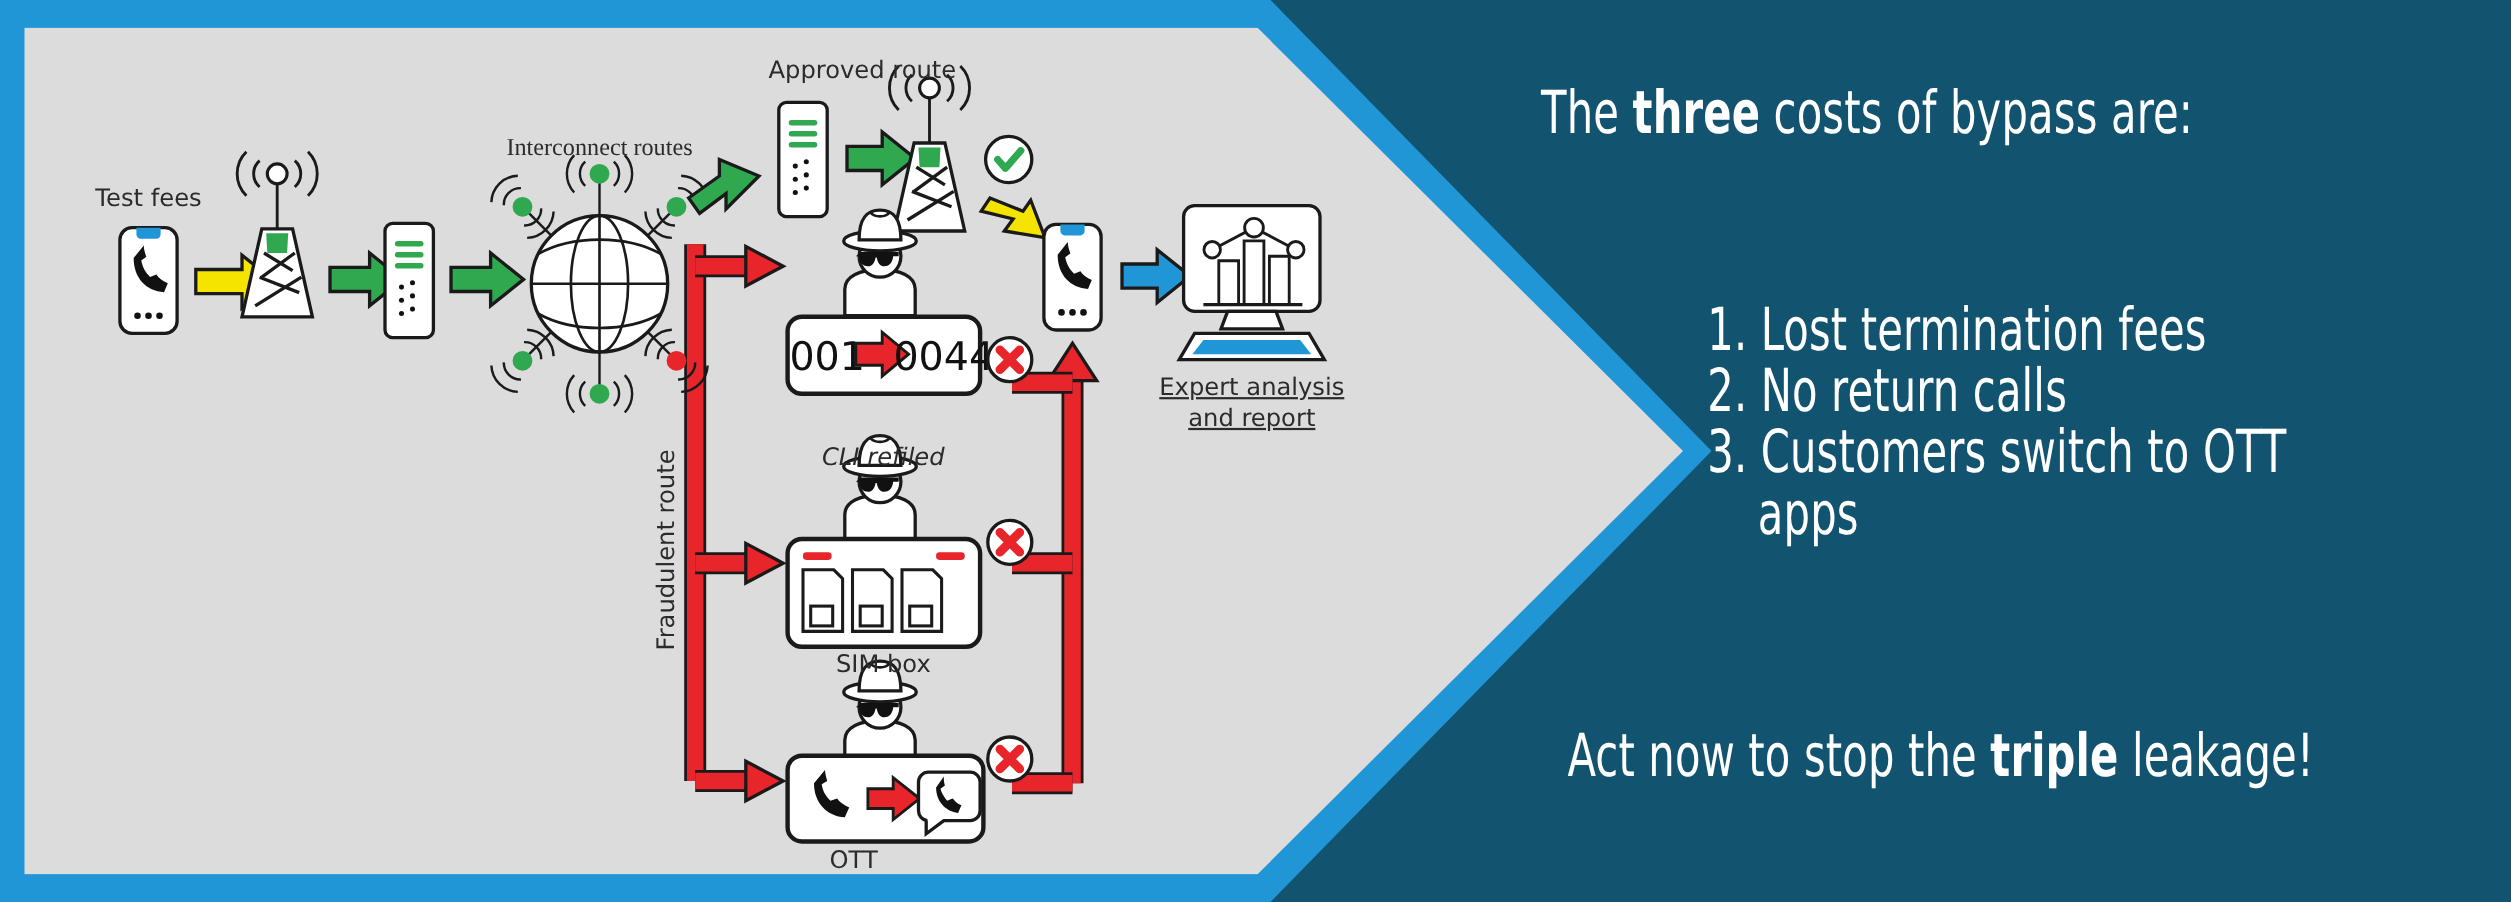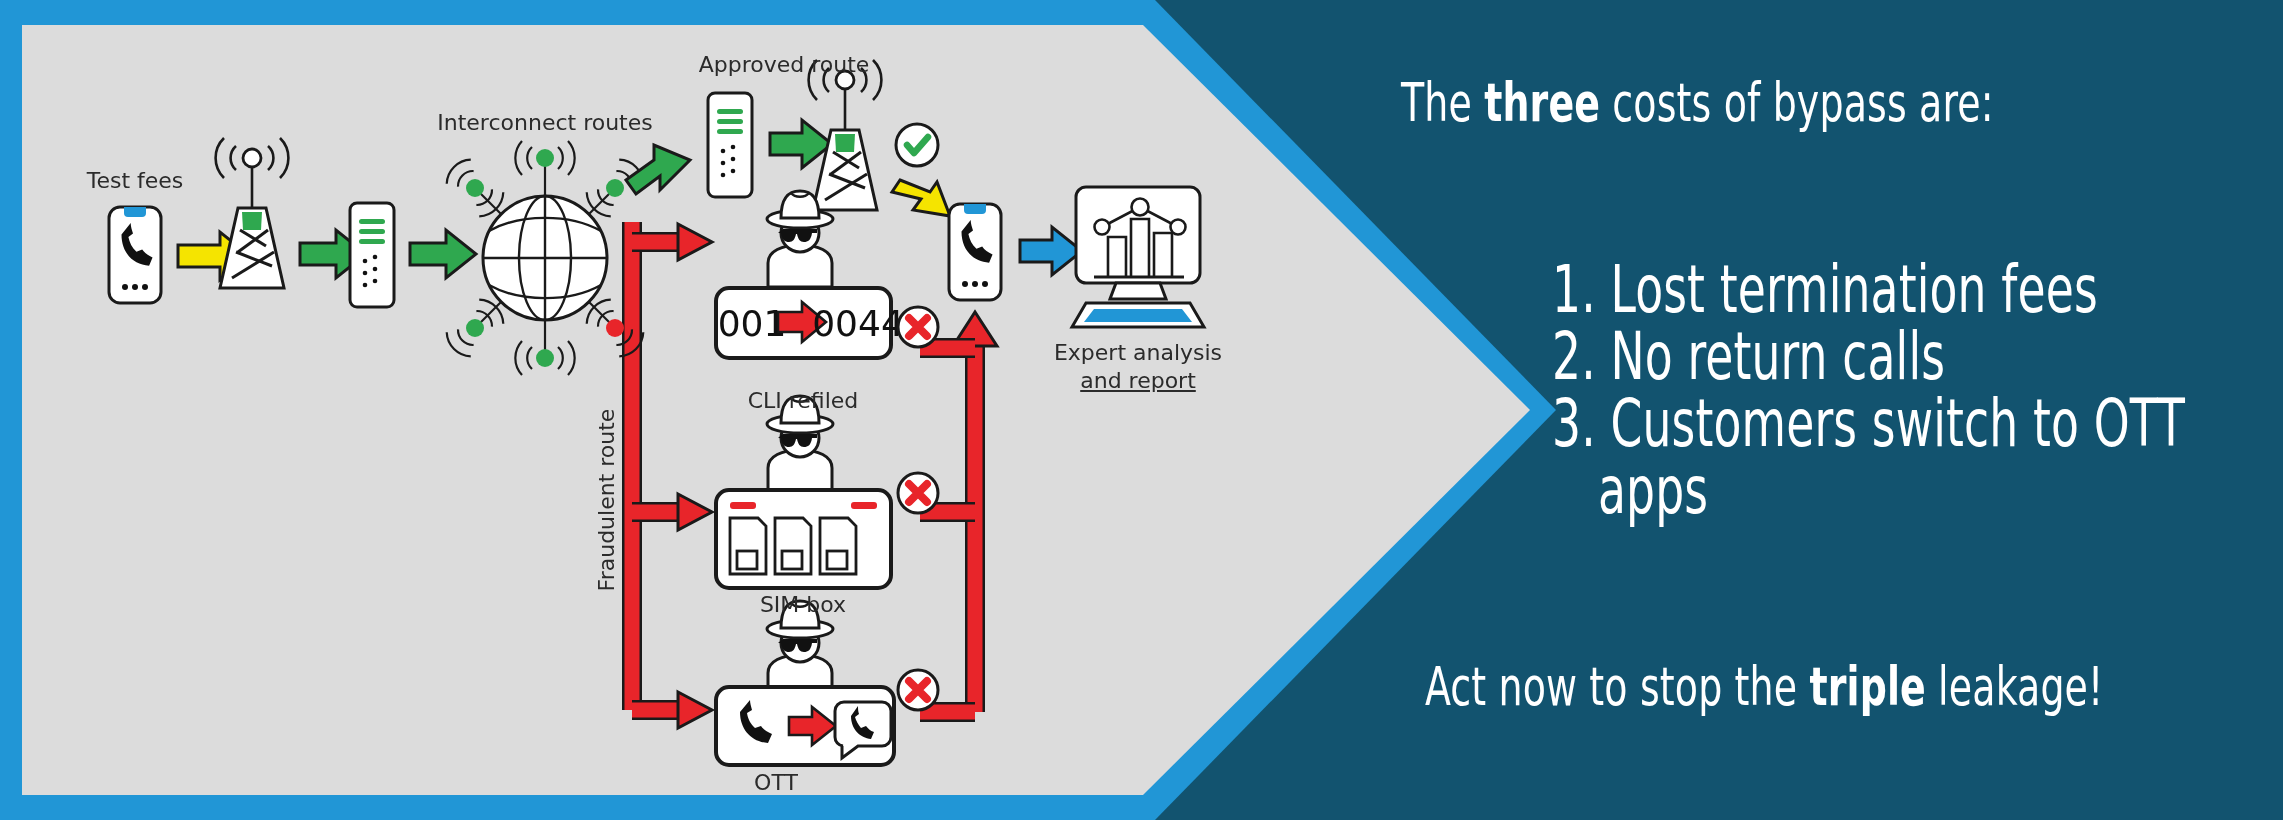--- a/index.html
+++ b/index.html
@@ -36,22 +36,22 @@
   }
   .cond { font-family:"DejaVu Sans Condensed","Liberation Sans Narrow","Liberation Sans", sans-serif;
           font-stretch:condensed; letter-spacing:0.2px; }
   .panel-heading {
     position:absolute; left:1px; top:75px;
     font-size:54px; line-height:1.05; white-space:nowrap;
     transform:scaleX(0.78); transform-origin:left center;
   }
   .panel-heading b { font-weight:bold; }
   .panel-list {
-    position:absolute; left:152px; top:257px;
-    font-size:65px; line-height:1.03;
+    position:absolute; left:152px; top:272px;
+    font-size:54px; line-height:1.03;
     width:700px;
   }
   .panel-list .li { white-space:nowrap; transform:scaleX(0.78); transform-origin:left center; }
   .panel-list .cont { margin-left:46px; }
   .panel-cta {
     position:absolute; left:25px; top:655px;
     font-size:54px; white-space:nowrap;
     transform:scaleX(0.78); transform-origin:left center;
   }
   .panel-cta b { font-weight:bold; }
@@ -331,26 +331,26 @@
         <path d="M 846 702 h 38 a 9 9 0 0 1 9 9 v 26 a 9 9 0 0 1 -9 9 h -24 l -16 12 v -12 h 1 a 9 9 0 0 1 -8 -9 v -26 a 9 9 0 0 1 9 -9 z" fill="#fff" stroke="#1a1a1a" stroke-width="3" transform="translate(-2,0)"></path>
         <path d="M 851 716 c 0 13 9 22 20 23 l 3 -7 c -4 -1 -6 -4 -8 -6 l -5 2 c -3 -4 -5 -7 -6 -11 l 4 -3 c -1 -3 -1 -5 -1 -8 z" fill="#111"></path>
       </g>
       <g transform="translate(918,690)">
         <use href="#g-blocked"></use>
       </g>
     </svg>
 
     
     <div class="lbl ctr" style="left:135px; top:168px;">Test fees</div>
-    <div class="lbl ctr" style="left:545px; top:110px;">Interconnect routes</div>
+    <div class="lbl ctr" style="left:545px; top:121px;font-family:Liberation Serif, serif;">Interconnect routes</div>
     <div class="lbl ctr" style="left:784px; top:52px;">Approved route</div>
-    <div class="lbl ctr" style="left:1138px; top:340px;">Expert analysis</div>
+    <div class="lbl ctr" style="left:1138px; top:340px;text-decoration:underline;">Expert analysis</div>
     <div class="lbl ctr" style="left:1138px; top:368px;text-decoration:underline;">and report</div>
     <div class="lbl ctr rot" style="left:606px; top:500px; transform:translate(-50%,-50%) rotate(-90deg);">Fraudulent route</div>
-    <div class="lbl ctr" style="left:803px; top:388px;">CLI refiled</div>
+    <div class="lbl ctr" style="left:803px; top:404px;font-style:italic;">CLI refiled</div>
     <div class="lbl ctr" style="left:803px; top:592px;">SIM box</div>
     <div class="lbl ctr" style="left:776px; top:770px;">OTT</div>
   </div>
 
   <div class="panel">
 
     <div class="panel-heading cond"><span>The </span><b>three</b><span> costs of bypass are:</span></div>
 
     <div class="panel-list cond">
       <div class="li"><span>1.</span>

